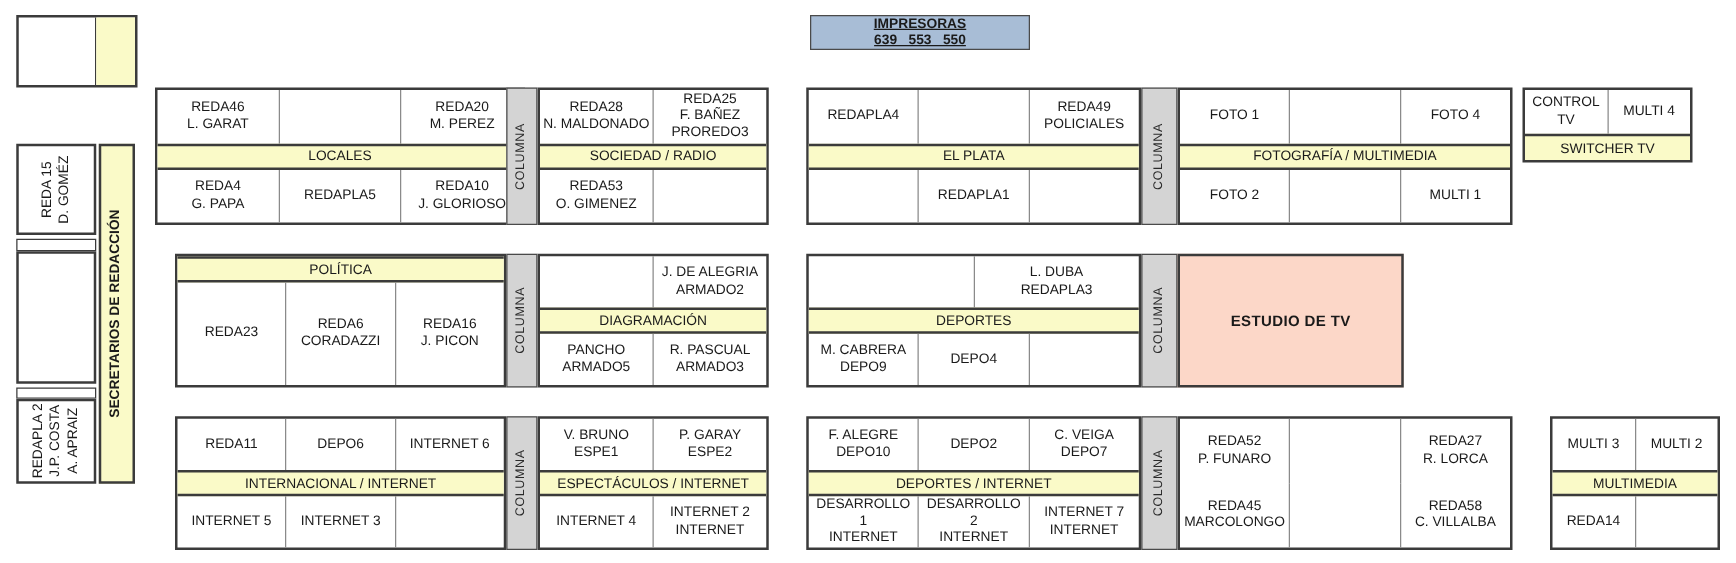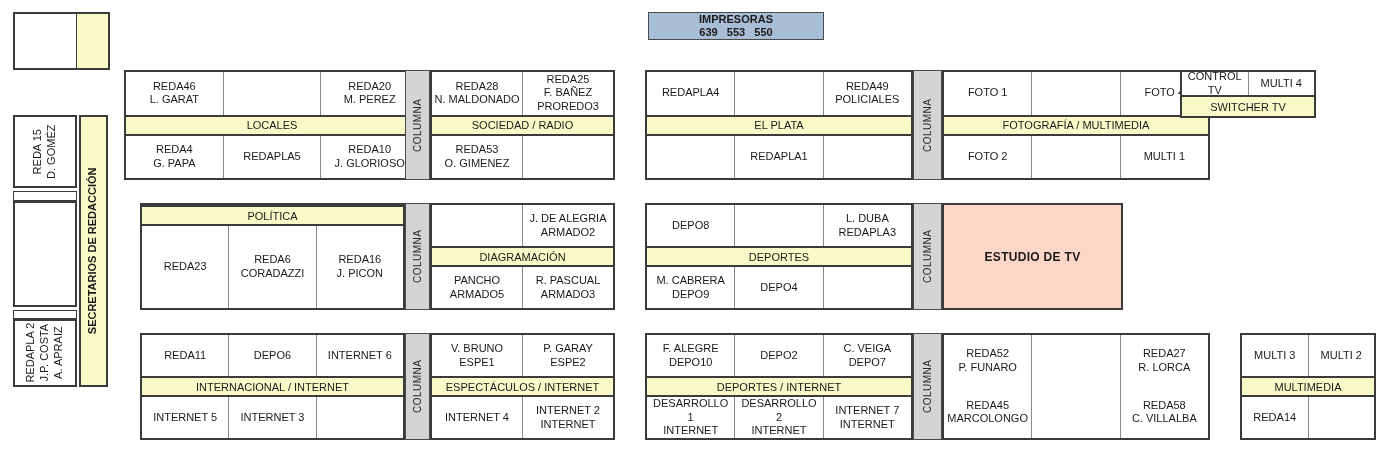--- a/index.html
+++ b/index.html
@@ -50,21 +50,21 @@
   #corner-box{
     position:absolute;left:13px;top:12px;width:97px;height:58px;
     border:2px solid var(--border_dark,#3b3b3b);box-sizing:border-box;display:flex;background:#fff;
   }
   #corner-box .white-part{flex:2;border-right:1.5px solid var(--border_dark,#3b3b3b);}
   #corner-box .yellow-part{flex:1;background:var(--banner_yellow,#fafac8);}
   #printers{
     position:absolute;left:648px;top:12px;width:176px;height:28px;
     background:var(--printer_blue,#a8bdd6);border:1.5px solid var(--border_mid,#4a4a4a);
     box-sizing:border-box;display:flex;flex-direction:column;align-items:center;justify-content:center;
-    font-weight:bold;font-size:11px;line-height:1.2;
+    font-weight:bold;font-size:11px;line-height:1.2;text-decoration:underline;
   }
   #printers .nums{white-space:pre;}
   #estudio{
     position:absolute;left:942px;top:203px;width:181px;height:107px;
     background:var(--studio_pink,#fcd7c8);border:2px solid var(--border_dark,#3b3b3b);
     box-sizing:border-box;display:flex;align-items:center;justify-content:center;
     font-weight:bold;font-size:12px;letter-spacing:.3px;
   }
 </style>
 </head>
@@ -164,21 +164,21 @@
       <div class="cell">FOTO 4</div>
     </div>
     <div class="banner">FOTOGRAFÍA / MULTIMEDIA</div>
     <div class="row">
       <div class="cell">FOTO 2</div>
       <div class="cell"></div>
       <div class="cell">MULTI 1</div>
     </div>
   </div>
 
-  <div class="grp" style="left:1180px;top:70px;width:136px;height:48px">
+  <div class="grp" style="left:1218px;top:70px;width:136px;height:60px">
     <div class="row">
       <div class="cell">CONTROL TV</div>
       <div class="cell">MULTI 4</div>
     </div>
     <div class="banner end">SWITCHER TV</div>
   </div>
 
   <div class="grp" style="left:140px;top:203px;width:265px;height:107px">
     <div class="banner">POLÍTICA</div>
     <div class="row">
@@ -204,21 +204,20 @@
     <div class="row">
       <div class="cell">PANCHO
 ARMADO5</div>
       <div class="cell">R. PASCUAL
 ARMADO3</div>
     </div>
   </div>
 
   <div class="grp" style="left:645px;top:203px;width:268px;height:107px">
     <div class="row">
-      <div class="cell">DEPO8</div>
       <div class="cell"></div>
       <div class="cell">L. DUBA
 REDAPLA3</div>
     </div>
     <div class="banner">DEPORTES</div>
     <div class="row">
       <div class="cell">M. CABRERA
 DEPO9</div>
       <div class="cell">DEPO4</div>
       <div class="cell"></div>

